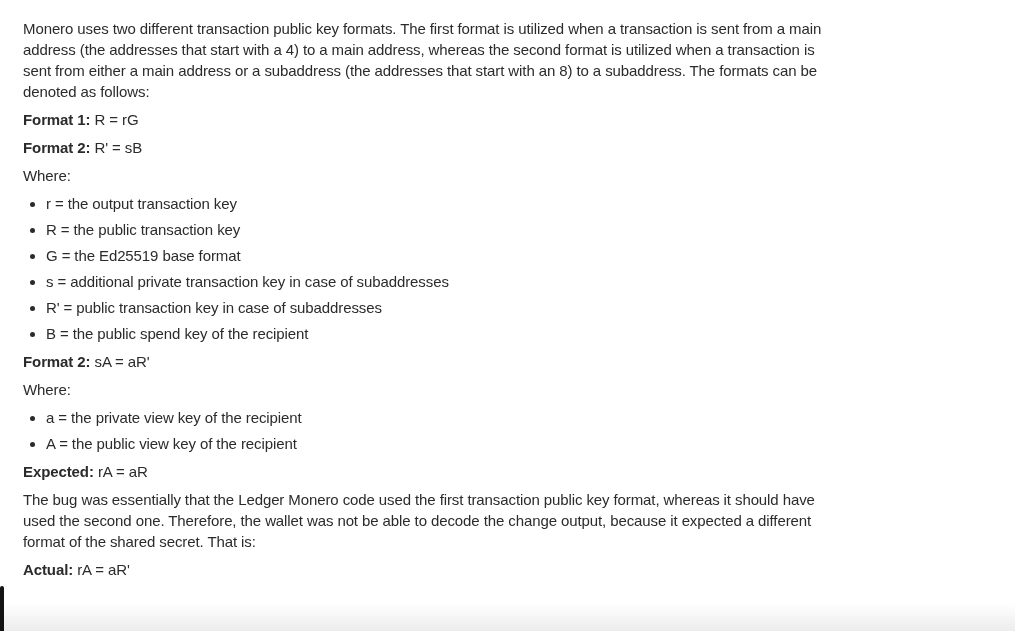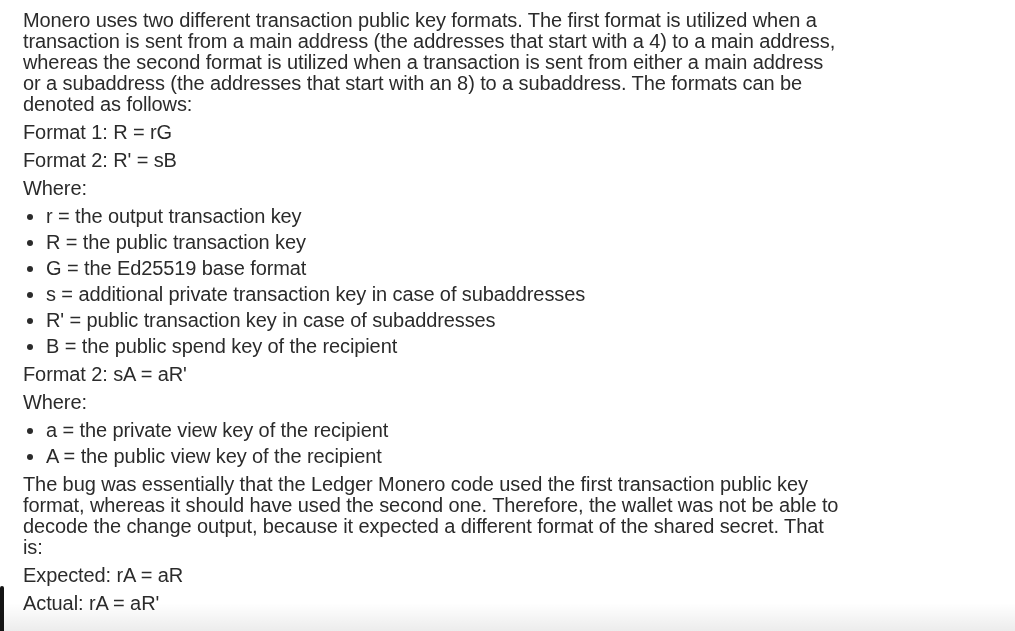--- a/index.html
+++ b/index.html
@@ -11,37 +11,37 @@
     height: 631px;
     overflow: hidden;
     background: #ffffff;
     font-family: "Liberation Sans", sans-serif;
     color: #2b2b2b;
   }
 
   .content {
     position: absolute;
     left: 23px;
-    top: 10px;
+    top: 18px;
     width: 820px;
-    font-size: 20px;
+    font-size: 15px;
     line-height: 21px;
     letter-spacing: -0.1px;
   }
 
   .content p { margin: 0 0 7px 0; }
 
   .content ul {
     margin: 2px 0 7px 0;
     padding-left: 23px;
     list-style: disc;
   }
   .content li { margin-bottom: 5px; }
 
-  strong { font-weight: 400; }
+  strong { font-weight: 700; }
 
   .left-edge-bar {
     position: absolute;
     left: 0;
     top: 586px;
     width: 4px;
     height: 45px;
     background: #141414;
     border-radius: 2px 2px 0 0;
   }
@@ -84,23 +84,23 @@
 
     <p><strong>Format 2:</strong> <span>sA = aR'</span></p>
 
     <p>Where:</p>
 
     <ul>
       <li>a = the private view key of the recipient</li>
       <li>A = the public view key of the recipient</li>
     </ul>
 
+    <p><strong>Expected:</strong> <span>rA = aR</span></p>
+
     <p>The bug was essentially that the Ledger Monero code used the first transaction public key format, whereas it should have used the second one. Therefore, the wallet was not be able to decode the change output, because it expected a different format of the shared secret. That is:</p>
-
-    <p><strong>Expected:</strong> <span>rA = aR</span></p>
 
     <p><strong>Actual:</strong> <span>rA = aR'</span></p>
 
   </div>
 
   <div class="left-edge-bar"></div>
   <div class="bottom-fade"></div>
 
 </div>
 

